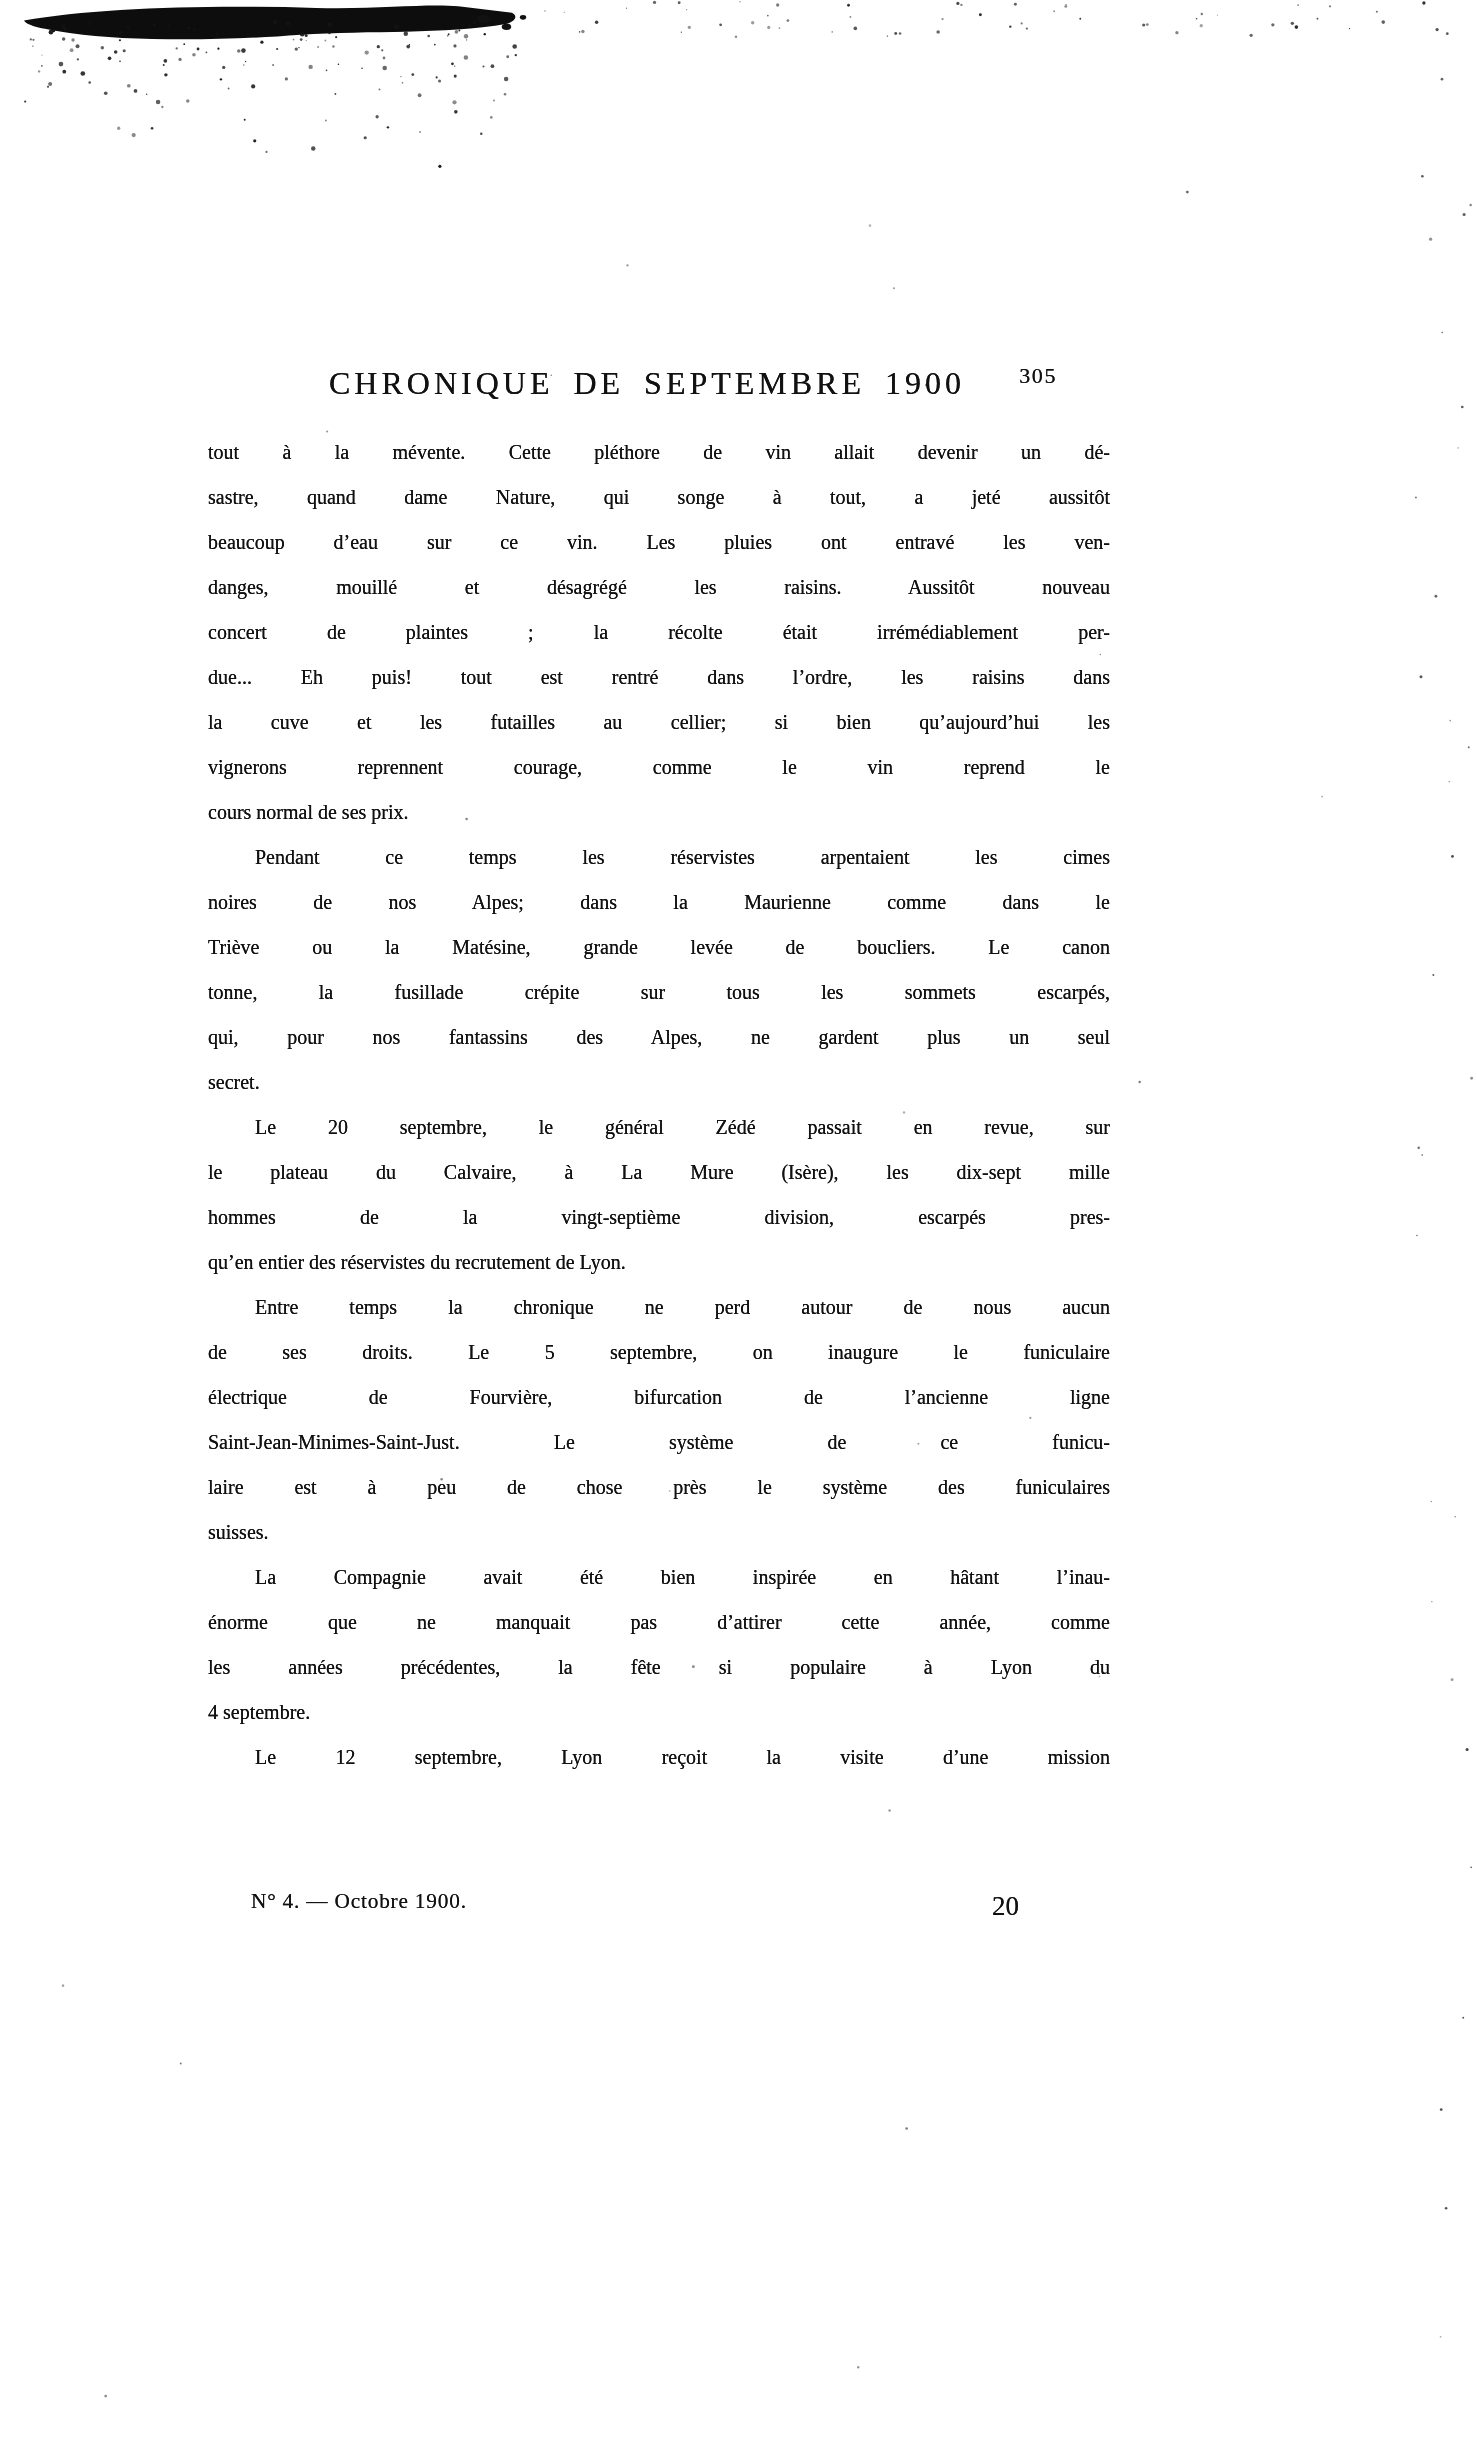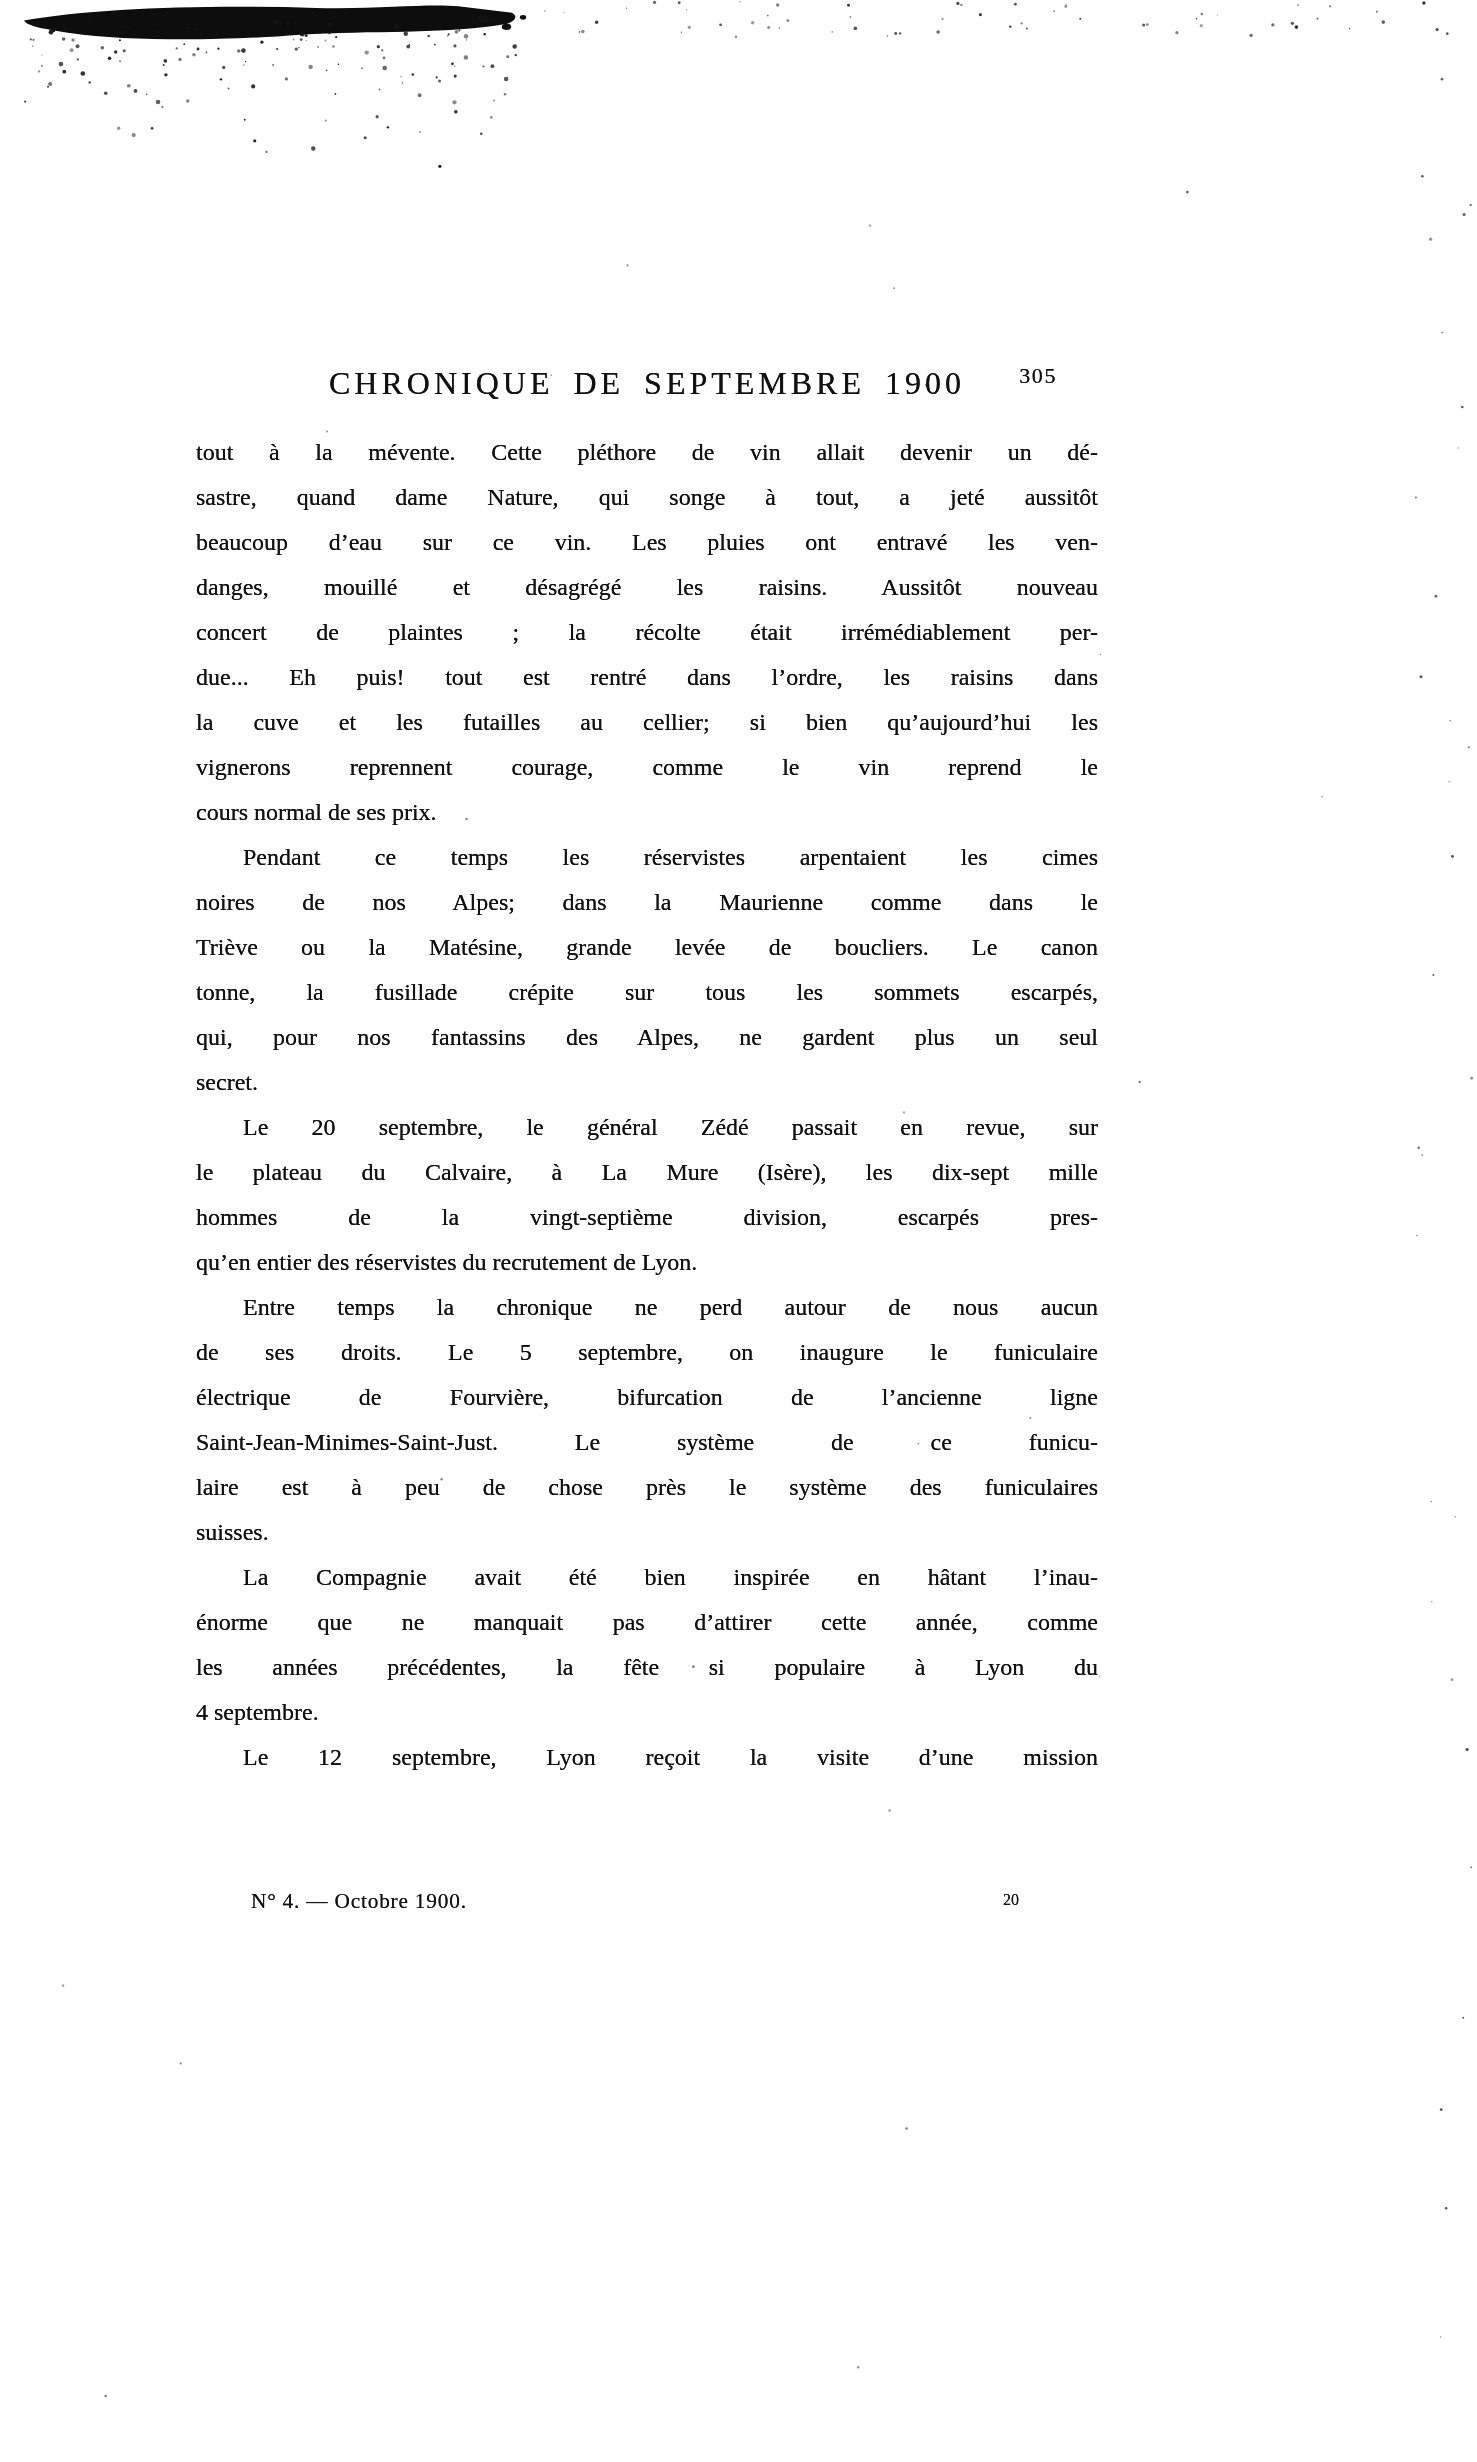--- a/index.html
+++ b/index.html
@@ -15,36 +15,36 @@
     display:block;text-align:center;
     font-size:32px;letter-spacing:4px;word-spacing:8px;
     text-shadow:0 0 0.5px rgba(0,0,0,.85);
   }
   .pagenum{
     position:absolute;right:41px;top:-1.6px;
     font-size:22px;letter-spacing:1.6px;
     text-shadow:0 0 0.5px rgba(0,0,0,.85);
   }
   .bodytext{
-    position:absolute;left:196px;top:430px;width:902px;
-    font-size:24px;line-height:45px;
+    position:absolute;left:208px;top:430px;width:902px;
+    font-size:20px;line-height:45px;
     text-shadow:0 0 0.5px rgba(0,0,0,.9);
   }
   .line{
     text-align:justify;
     text-align-last:justify;
   }
   .line.indent{text-indent:47px;}
   .line.end{text-align-last:left;}
   .footer{
     position:absolute;left:196px;top:1889px;width:902px;height:32px;
     font-size:21.3px;text-shadow:0 0 0.4px rgba(0,0,0,.8);
   }
   .footer-left{margin-left:55px;letter-spacing:0.8px;}
-  .footer-right{position:absolute;right:79px;top:2.4px;font-size:16px;text-align:right;}
+  .footer-right{position:absolute;right:79px;top:2.4px;font-size:27px;text-align:right;}
 </style>
 </head>
 <body>
 
 <div class="page">
 
   <svg id="noise" class="noise-layer" width="1478" height="2462" viewBox="0 0 1871 3118">
     <path fill="#0d0d0d" d="M 30,26 C 120,10 260,6 400,10 C 480,12 540,4 580,8 L 648,16
          C 656,20 652,27 642,30 C 560,44 470,38 380,44
          C 280,52 160,52 90,42 C 55,37 34,33 30,26 Z"></path>

